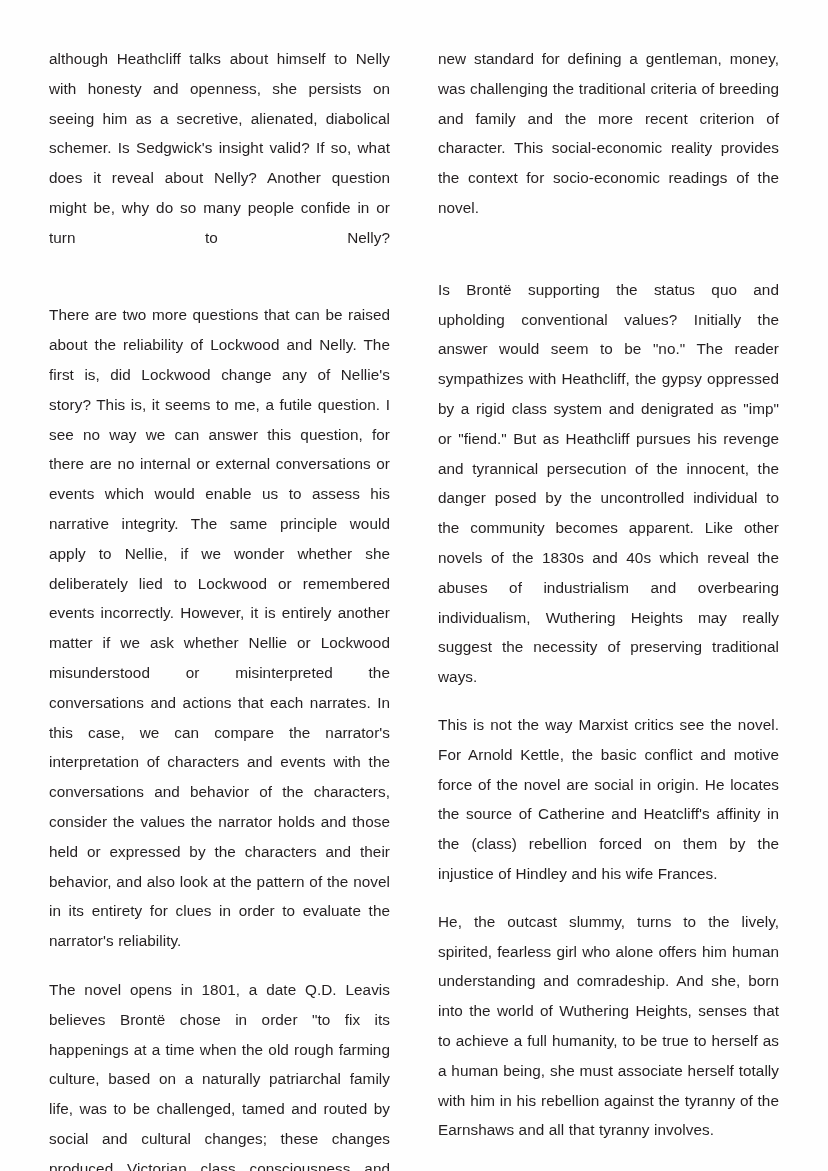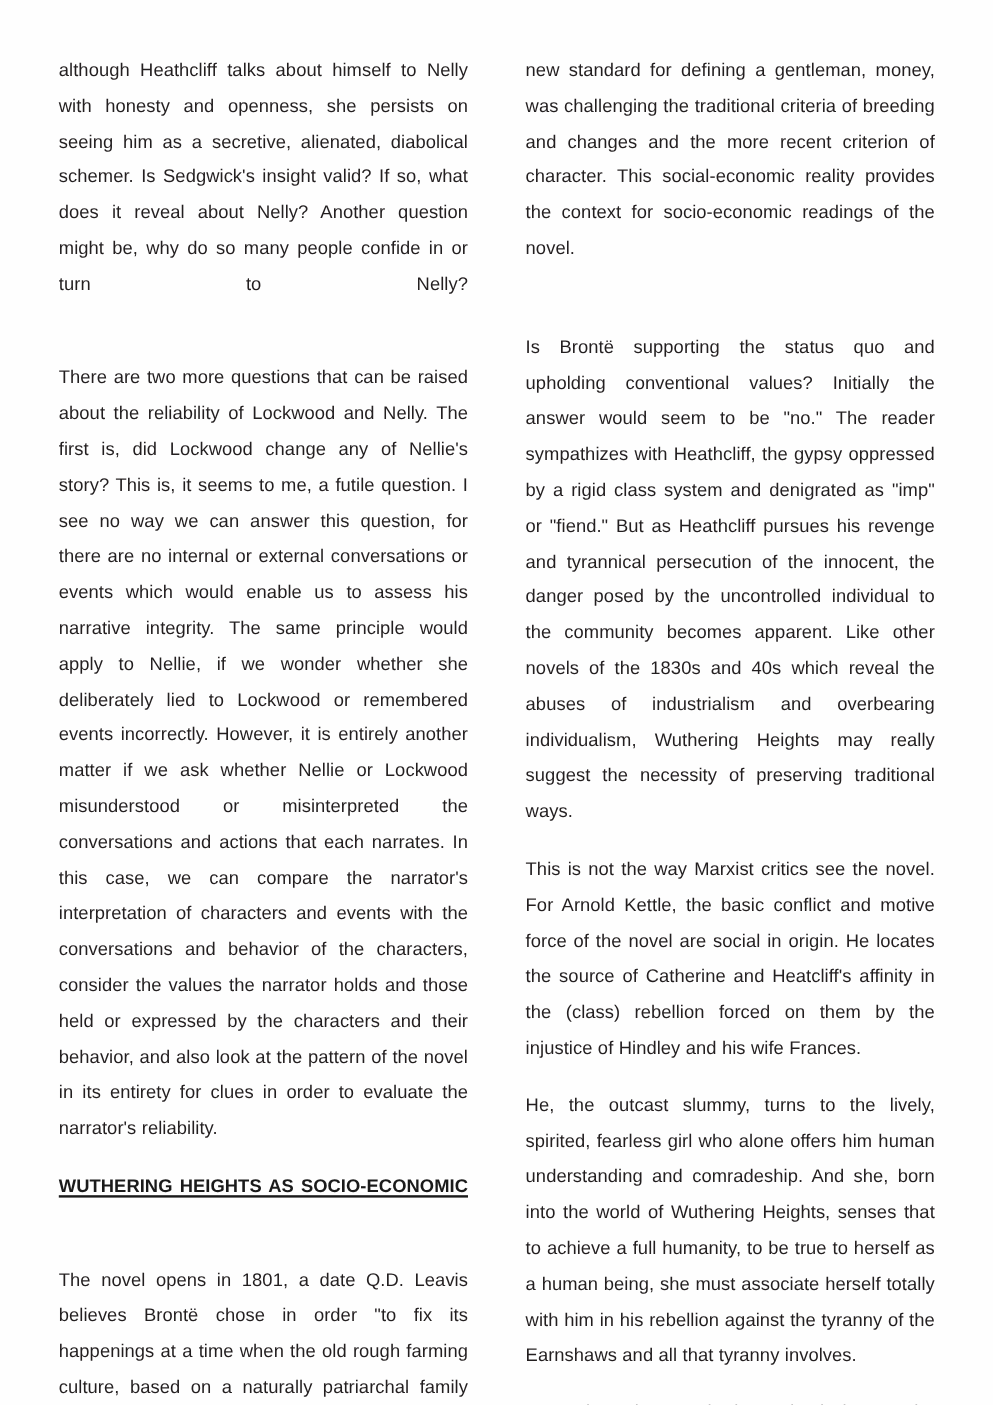--- a/index.html
+++ b/index.html
@@ -85,28 +85,27 @@
 
 <div class="page">
   <div class="columns">
 
     <div class="column">
       <p class="para full-justify">although Heathcliff talks about himself to Nelly with honesty and openness, she persists on seeing him as a secretive, alienated, diabolical schemer. Is Sedgwick's insight valid? If so, what does it reveal about Nelly? Another question might be, why do so many people confide in or turn to Nelly?</p>
 
       <p class="para">There are two more questions that can be raised about the reliability of Lockwood and Nelly. The first is, did Lockwood change any of Nellie's story? This is, it seems to me, a futile question. I see no way we can answer this question, for there are no internal or external conversations or events which would enable us to assess his narrative integrity. The same principle would apply to Nellie, if we wonder whether she deliberately lied to Lockwood or remembered events incorrectly. However, it is entirely another matter if we ask whether Nellie or Lockwood misunderstood or misinterpreted the conversations and actions that each narrates. In this case, we can compare the narrator's interpretation of characters and events with the conversations and behavior of the characters, consider the values the narrator holds and those held or expressed by the characters and their behavior, and also look at the pattern of the novel in its entirety for clues in order to evaluate the narrator's reliability.</p>
 
       <h2 class="section-heading">
-        <span class="hline justified">WUTHERING HEIGHTS AS SOCIO-ECONOMIC</span>
       </h2>
 
       <p class="para full-justify">The novel opens in 1801, a date Q.D. Leavis believes Brontë chose in order "to fix its happenings at a time when the old rough farming culture, based on a naturally patriarchal family life, was to be challenged, tamed and routed by social and cultural changes; these changes produced Victorian class consciousness and 'unnatural' ideal of gentility." In 1801 the Industrial Revolution was under way in England; when Emily Brontë was writing in 1847, it was a dominant force in English economy and society, and the traditional relationship of social classes was being disrupted by mushroom-new fortunes and an upwardly-aspiring middle class. A</p>
     </div>
 
     <div class="column">
-      <p class="para gap-large">new standard for defining a gentleman, money, was challenging the traditional criteria of breeding and changes and the more recent criterion of character. This social-economic reality provides the context for socio-economic readings of the novel.</p>
+      <p class="para gap-large">new standard for defining a gentleman, money, was challenging the traditional criteria of breeding and family and the more recent criterion of character. This social-economic reality provides the context for socio-economic readings of the novel.</p>
 
       <p class="para">Is Brontë supporting the status quo and upholding conventional values? Initially the answer would seem to be "no." The reader sympathizes with Heathcliff, the gypsy oppressed by a rigid class system and denigrated as "imp" or "fiend." But as Heathcliff pursues his revenge and tyrannical persecution of the innocent, the danger posed by the uncontrolled individual to the community becomes apparent. Like other novels of the 1830s and 40s which reveal the abuses of industrialism and overbearing individualism, Wuthering Heights may really suggest the necessity of preserving traditional ways.</p>
 
       <p class="para">This is not the way Marxist critics see the novel. For Arnold Kettle, the basic conflict and motive force of the novel are social in origin. He locates the source of Catherine and Heatcliff's affinity in the (class) rebellion forced on them by the injustice of Hindley and his wife Frances.</p>
 
       <p class="para">He, the outcast slummy, turns to the lively, spirited, fearless girl who alone offers him human understanding and comradeship. And she, born into the world of Wuthering Heights, senses that to achieve a full humanity, to be true to herself as a human being, she must associate herself totally with him in his rebellion against the tyranny of the Earnshaws and all that tyranny involves.</p>
 
       <p class="para full-justify">In Kettle's view, Catherine's death inverts the common standards of bourgeois morality and so has "revolutionary force." Heathcliff is morally ruthless with his brutal analysis of the significance of Catherine's choosing Edgar and her rejecting the finer humanity he represents. Despite Heathcliff's implacable revenge, we continue to sympathize with him</p>
     </div>
 

